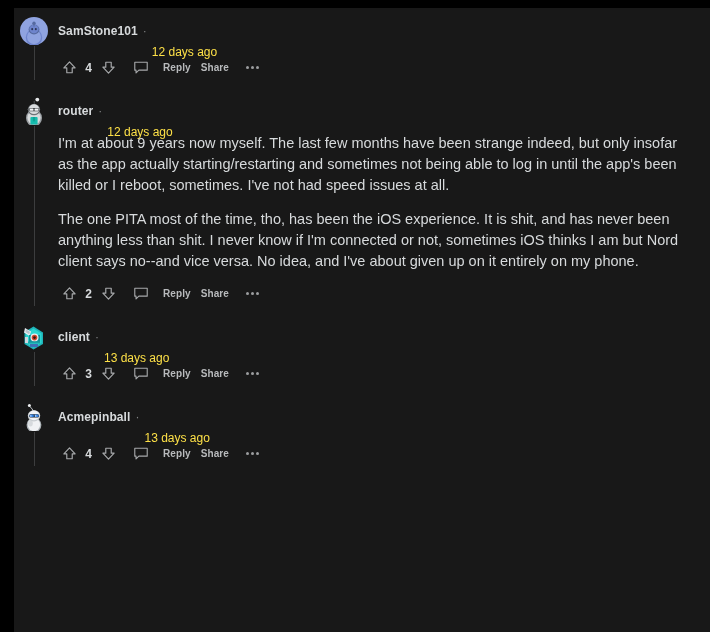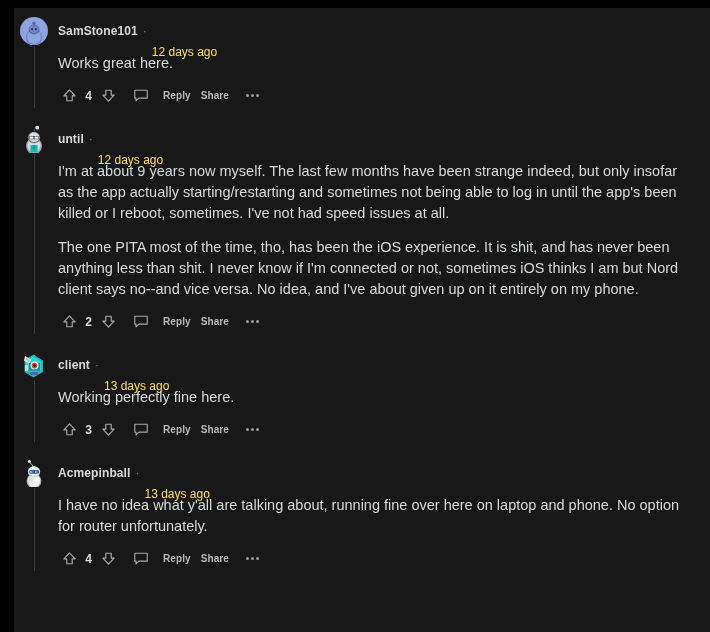--- a/index.html
+++ b/index.html
@@ -160,21 +160,20 @@
             <ellipse cx="12.2" cy="12.1" rx="1" ry="1.2" fill="#2c3557"></ellipse>
             <ellipse cx="15.8" cy="12.1" rx="1" ry="1.2" fill="#2c3557"></ellipse>
           </svg>
         </div>
         <span class="username">SamStone101</span>
         <span class="dot-sep">·</span>
         <span class="timestamp">12 days ago</span>
       </div>
       <div class="comment-body-wrap">
         <div class="threadline"></div>
-        <p class="comment-text">Works great here.</p>
         <div class="actions">
           <div class="vote-group">
             <span class="icon-btn">
               <svg width="15" height="15" viewBox="0 0 16 16">
                   <path d="M8 2 L14 8.4 L10.9 8.4 L10.9 13.6 L5.1 13.6 L5.1 8.4 L2 8.4 Z" fill="none" stroke="#a6a8aa" stroke-width="1.25" stroke-linejoin="round"></path>
                 </svg>
             </span>
             <span class="score">4</span>
             <span class="icon-btn">
               <svg width="15" height="15" viewBox="0 0 16 16">
@@ -212,21 +211,21 @@
             <rect x="10.4" y="20" width="7.2" height="7.4" rx="1" fill="#17bcae"></rect>
             <rect x="12.9" y="20" width="2.2" height="4.4" fill="#0ea296"></rect>
             <ellipse cx="14" cy="12.6" rx="6.1" ry="5.7" fill="#6f7478"></ellipse>
             <ellipse cx="14" cy="12.2" rx="5.2" ry="4.9" fill="#d9dcde"></ellipse>
             <rect x="9.2" y="11" width="9.6" height="3.2" rx="1" fill="#2b2e30"></rect>
             <rect x="9.6" y="11.4" width="3.9" height="2.4" rx="0.6" fill="#f2f4f6"></rect>
             <rect x="14.5" y="11.4" width="3.9" height="2.4" rx="0.6" fill="#f2f4f6"></rect>
             <rect x="7.5" y="11.9" width="2" height="1" fill="#5b5f62"></rect>
           </svg>
         </div>
-        <span class="username">until</span>
+        <span class="username">router</span>
         <span class="dot-sep">·</span>
         <span class="timestamp">12 days ago</span>
       </div>
       <div class="comment-body-wrap">
         <div class="threadline"></div>
         <p class="comment-text">I'm at about 9 years now myself. The last few months have been strange indeed, but only insofar as the app actually starting/restarting and sometimes not being able to log in until the app's been killed or I reboot, sometimes. I've not had speed issues at all.</p>
         <p class="comment-text">The one PITA most of the time, tho, has been the iOS experience. It is shit, and has never been anything less than shit. I never know if I'm connected or not, sometimes iOS thinks I am but Nord client says no--and vice versa. No idea, and I've about given up on it entirely on my phone.</p>
         <div class="actions">
           <div class="vote-group">
             <span class="icon-btn">
@@ -275,21 +274,20 @@
             <rect x="10" y="21" width="8" height="3" fill="#3e6fb5"></rect>
             <rect x="5" y="14" width="3" height="6" fill="#cdd6dd"></rect>
           </svg>
         </div>
         <span class="username">client</span>
         <span class="dot-sep">·</span>
         <span class="timestamp">13 days ago</span>
       </div>
       <div class="comment-body-wrap">
         <div class="threadline"></div>
-        <p class="comment-text">Working perfectly fine here.</p>
         <div class="actions">
           <div class="vote-group">
             <span class="icon-btn">
               <svg width="15" height="15" viewBox="0 0 16 16">
                   <path d="M8 2 L14 8.4 L10.9 8.4 L10.9 13.6 L5.1 13.6 L5.1 8.4 L2 8.4 Z" fill="none" stroke="#a6a8aa" stroke-width="1.25" stroke-linejoin="round"></path>
                 </svg>
             </span>
             <span class="score">3</span>
             <span class="icon-btn">
               <svg width="15" height="15" viewBox="0 0 16 16">
@@ -332,21 +330,20 @@
             <rect x="10.2" y="11.9" width="1.3" height="1.9" fill="#9fc6f5"></rect>
             <rect x="15" y="11.9" width="1.3" height="1.9" fill="#9fc6f5"></rect>
           </svg>
         </div>
         <span class="username">Acmepinball</span>
         <span class="dot-sep">·</span>
         <span class="timestamp">13 days ago</span>
       </div>
       <div class="comment-body-wrap">
         <div class="threadline"></div>
-        <p class="comment-text">I have no idea what y'all are talking about, running fine over here on laptop and phone. No option for router unfortunately.</p>
         <div class="actions">
           <div class="vote-group">
             <span class="icon-btn">
               <svg width="15" height="15" viewBox="0 0 16 16">
                   <path d="M8 2 L14 8.4 L10.9 8.4 L10.9 13.6 L5.1 13.6 L5.1 8.4 L2 8.4 Z" fill="none" stroke="#a6a8aa" stroke-width="1.25" stroke-linejoin="round"></path>
                 </svg>
             </span>
             <span class="score">4</span>
             <span class="icon-btn">
               <svg width="15" height="15" viewBox="0 0 16 16">

